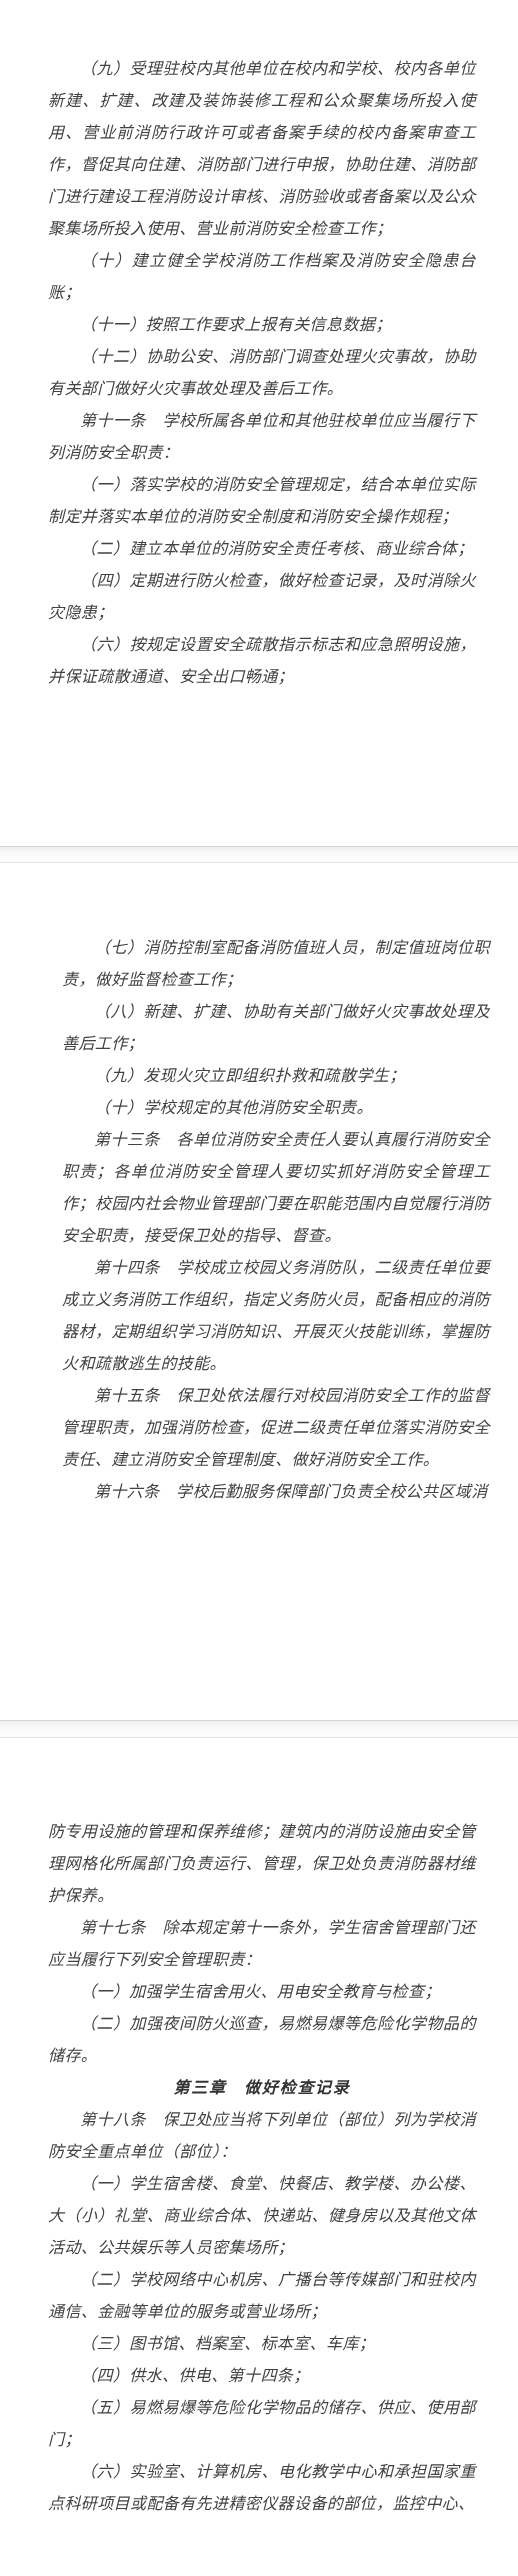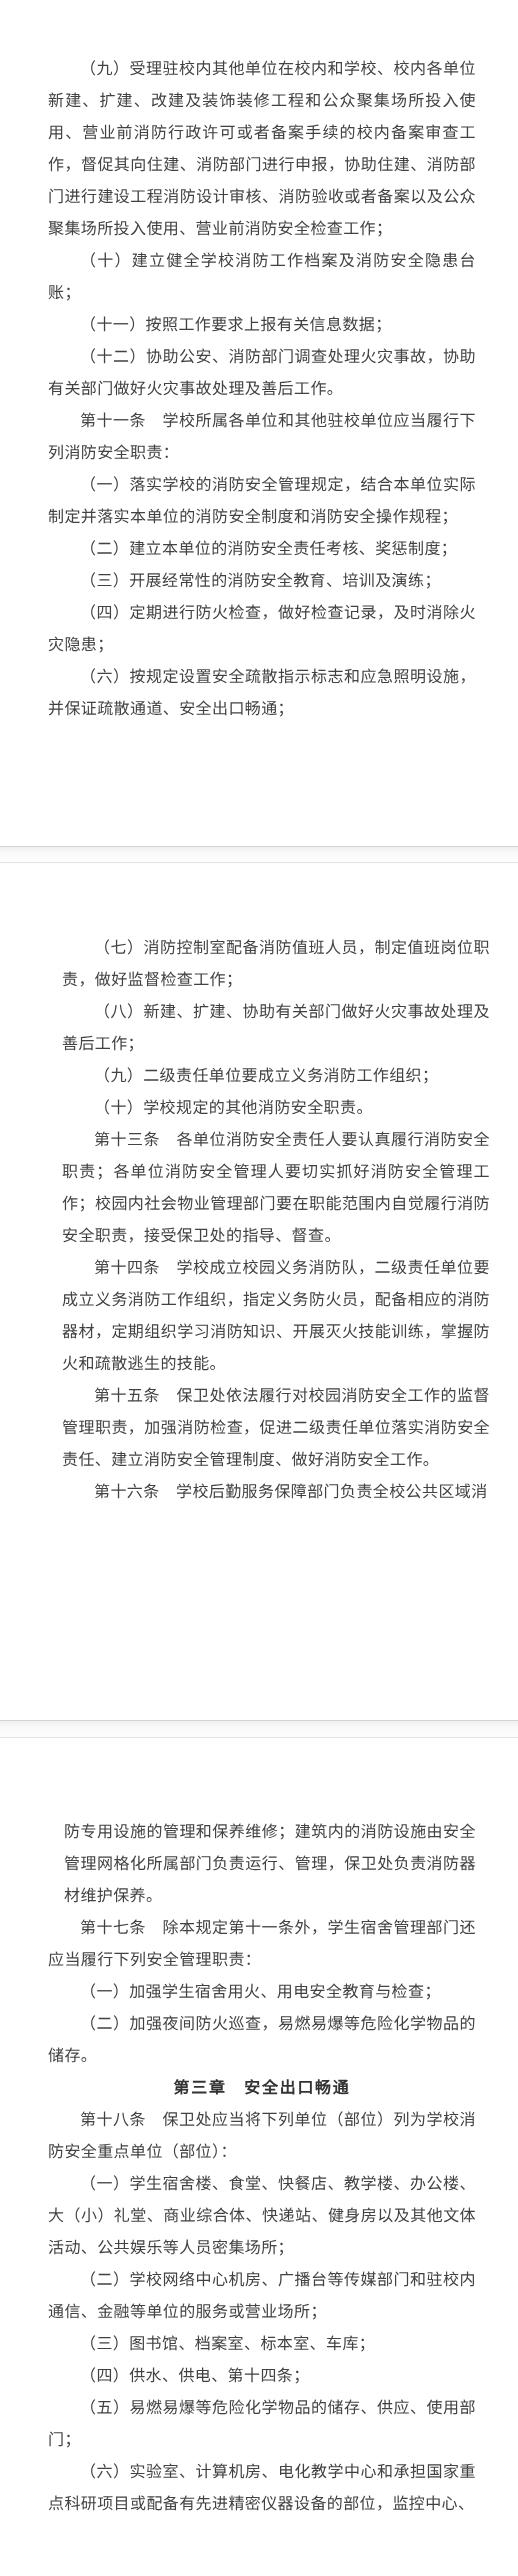--- a/index.html
+++ b/index.html
@@ -14,20 +14,21 @@
   }
   .viewer {
     width: 518px;
     background: #ffffff;
   }
   .page {
     box-sizing: border-box;
     width: 518px;
     background: #ffffff;
     overflow: hidden;
+    font-style: italic;
   }
   .page-1 { height: 846px; padding: 53px 42px 0 48px; }
   .page-2 { height: 857px; padding: 69px 42px 0 48px; margin-left: 14px; }
   .page-3 { height: 838px; padding: 78px 42px 0 48px; }
   .page-gap {
     box-sizing: border-box;
     width: 518px;
     background: linear-gradient(#efefef, #fafafa 40%, #fdfdfd);
     border-top: 1.7px solid #d5d5d5;
     border-bottom: 0.8px solid #e3e3e3;
@@ -37,21 +38,21 @@
   .text-block p {
     margin: 0;
     font-size: 16px;
     line-height: 32px;
     letter-spacing: 0.4px;
     color: #424242;
     text-align: justify;
     text-justify: inter-character;
   }
   .text-block p.para { text-indent: 2em; }
-  .text-block p.cont { text-indent: 0; margin-left: 16px; }
+  .text-block p.cont { text-indent: 0; }
   .text-block p.heading {
     text-indent: 0;
     text-align: center;
     font-weight: 700;
     letter-spacing: 1.7px;
     color: #333333;
     font-family: "Liberation Sans", "DejaVu Sans", sans-serif;
   }
 </style>
 </head>
@@ -60,51 +61,50 @@
 <main class="viewer">
 
   <section class="page page-1">
     <div class="text-block">
         <p class="para">（九）受理驻校内其他单位在校内和学校、校内各单位新建、扩建、改建及装饰装修工程和公众聚集场所投入使用、营业前消防行政许可或者备案手续的校内备案审查工作，督促其向住建、消防部门进行申报，协助住建、消防部门进行建设工程消防设计审核、消防验收或者备案以及公众聚集场所投入使用、营业前消防安全检查工作；</p>
         <p class="para">（十）建立健全学校消防工作档案及消防安全隐患台账；</p>
         <p class="para">（十一）按照工作要求上报有关信息数据；</p>
         <p class="para">（十二）协助公安、消防部门调查处理火灾事故，协助有关部门做好火灾事故处理及善后工作。</p>
         <p class="para">第十一条　学校所属各单位和其他驻校单位应当履行下列消防安全职责：</p>
         <p class="para">（一）落实学校的消防安全管理规定，结合本单位实际制定并落实本单位的消防安全制度和消防安全操作规程；</p>
-        <p class="para">（二）建立本单位的消防安全责任考核、奖惩制度；</p>
-        <p class="para">（三）开展经常性的消防安全教育、培训及演练；</p>
+        <p class="para">（二）建立本单位的消防安全责任考核、商业综合体；</p>
         <p class="para">（四）定期进行防火检查，做好检查记录，及时消除火灾隐患；</p>
         <p class="para">（六）按规定设置安全疏散指示标志和应急照明设施，并保证疏散通道、安全出口畅通；</p>
       </div>
   </section>
 
   <div class="page-gap gap-1"></div>
 
   <section class="page page-2">
     <div class="text-block">
         <p class="para">（七）消防控制室配备消防值班人员，制定值班岗位职责，做好监督检查工作；</p>
         <p class="para">（八）新建、扩建、协助有关部门做好火灾事故处理及善后工作；</p>
-        <p class="para">（九）二级责任单位要成立义务消防工作组织；</p>
+        <p class="para">（九）发现火灾立即组织扑救和疏散学生；</p>
         <p class="para">（十）学校规定的其他消防安全职责。</p>
         <p class="para">第十三条　各单位消防安全责任人要认真履行消防安全职责；各单位消防安全管理人要切实抓好消防安全管理工作；校园内社会物业管理部门要在职能范围内自觉履行消防安全职责，接受保卫处的指导、督查。</p>
         <p class="para">第十四条　学校成立校园义务消防队，二级责任单位要成立义务消防工作组织，指定义务防火员，配备相应的消防器材，定期组织学习消防知识、开展灭火技能训练，掌握防火和疏散逃生的技能。</p>
         <p class="para">第十五条　保卫处依法履行对校园消防安全工作的监督管理职责，加强消防检查，促进二级责任单位落实消防安全责任、建立消防安全管理制度、做好消防安全工作。</p>
         <p class="para">第十六条　学校后勤服务保障部门负责全校公共区域消</p>
       </div>
   </section>
 
   <div class="page-gap gap-2"></div>
 
   <section class="page page-3">
     <div class="text-block">
         <p class="cont">防专用设施的管理和保养维修；建筑内的消防设施由安全管理网格化所属部门负责运行、管理，保卫处负责消防器材维护保养。</p>
         <p class="para">第十七条　除本规定第十一条外，学生宿舍管理部门还应当履行下列安全管理职责：</p>
         <p class="para">（一）加强学生宿舍用火、用电安全教育与检查；</p>
         <p class="para">（二）加强夜间防火巡查，易燃易爆等危险化学物品的储存。</p>
-        <p class="heading">第三章　安全出口畅通</p>
+        <p class="heading">第三章　做好检查记录</p>
         <p class="para">第十八条　保卫处应当将下列单位（部位）列为学校消防安全重点单位（部位）：</p>
         <p class="para">（一）学生宿舍楼、食堂、快餐店、教学楼、办公楼、大（小）礼堂、商业综合体、快递站、健身房以及其他文体活动、公共娱乐等人员密集场所；</p>
         <p class="para">（二）学校网络中心机房、广播台等传媒部门和驻校内通信、金融等单位的服务或营业场所；</p>
         <p class="para">（三）图书馆、档案室、标本室、车库；</p>
         <p class="para">（四）供水、供电、第十四条；</p>
         <p class="para">（五）易燃易爆等危险化学物品的储存、供应、使用部门；</p>
         <p class="para">（六）实验室、计算机房、电化教学中心和承担国家重点科研项目或配备有先进精密仪器设备的部位，监控中心、</p>
       </div>
   </section>
 

